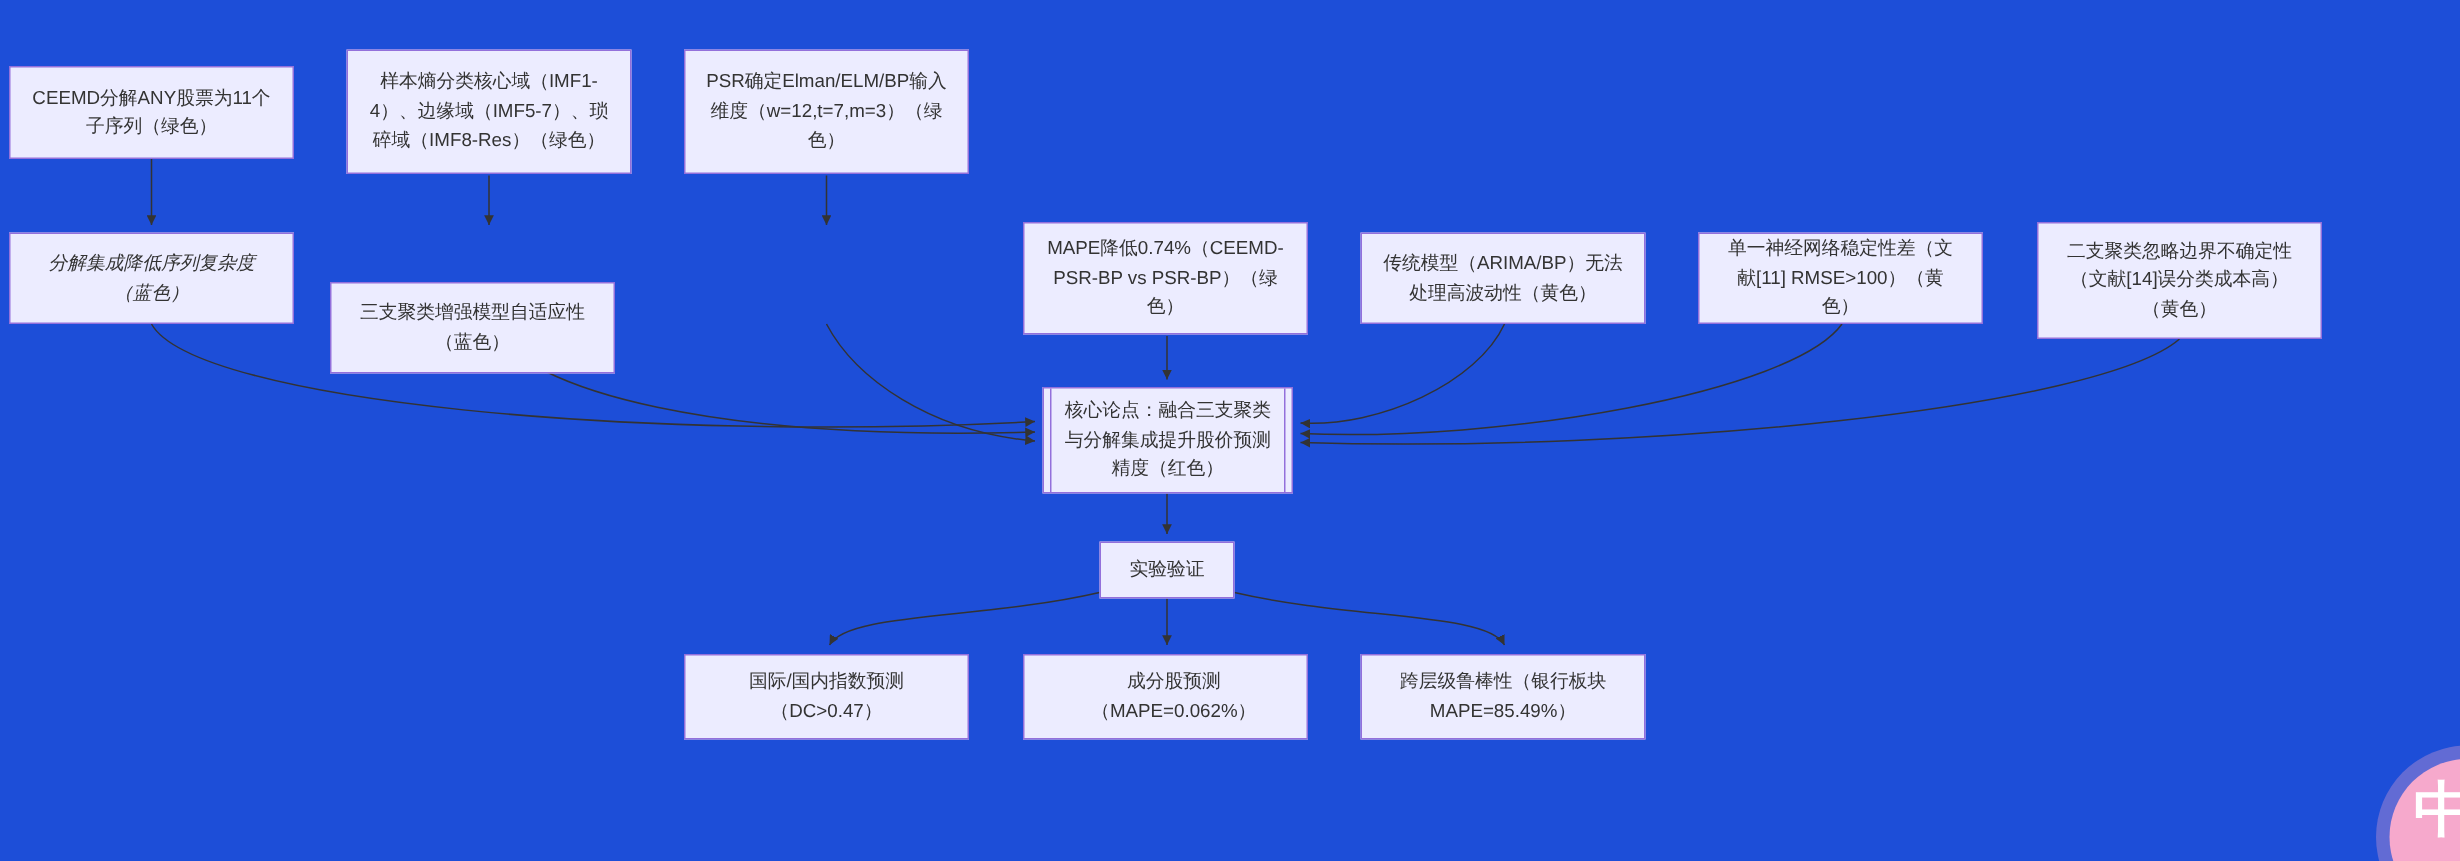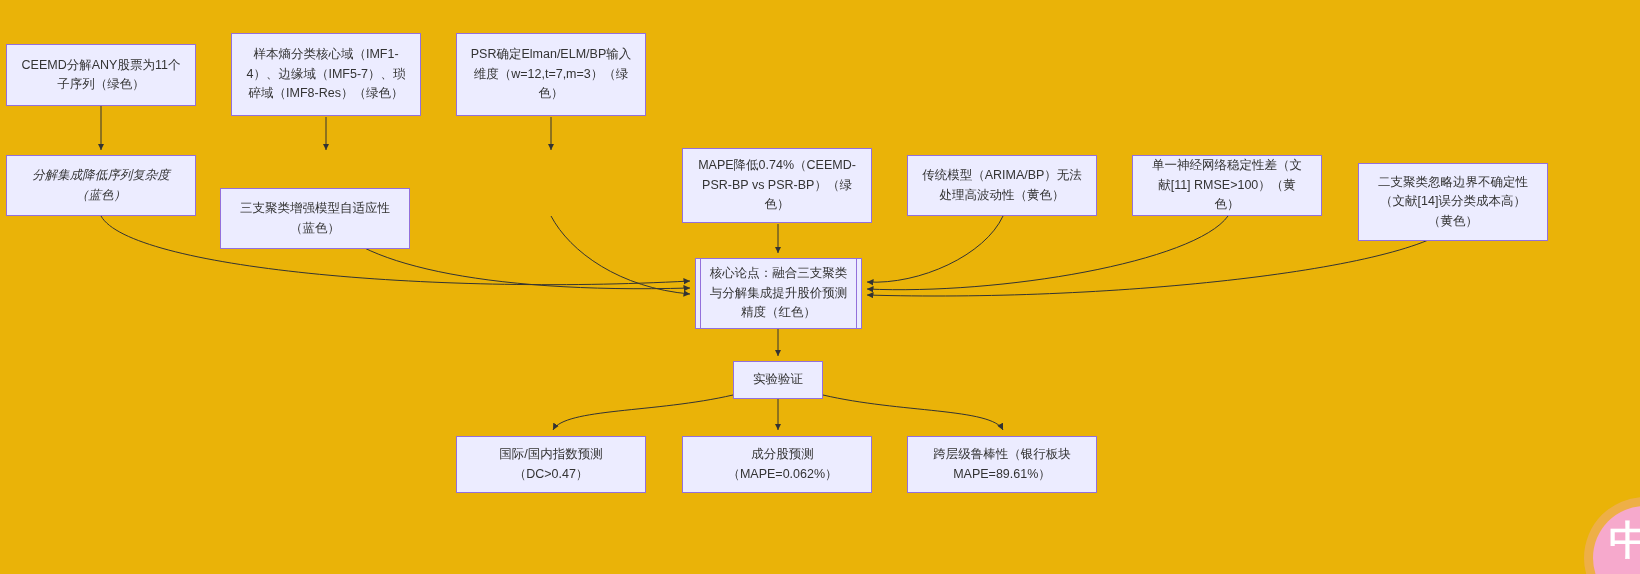--- a/index.html
+++ b/index.html
@@ -1,20 +1,20 @@
 <!DOCTYPE html>
 <html><head>
 <meta charset="utf-8">
 <style>
   html,body{margin:0;padding:0;background:#ffffff;}
   .canvas{
     position:relative;
     width:1640px;height:574px;
     overflow:hidden;
-    background:#eab308;
+    background:#1d4ed8;
     font-family:"Liberation Sans","DejaVu Sans",sans-serif;
   }
   .edges{position:absolute;left:0;top:0;width:1640px;height:574px;}
   .node{
     position:absolute;
     box-sizing:border-box;
     background:#ECECFF;
     border:1px solid #9370DB;
     color:#333333;
     font-size:12.5px;
@@ -27,21 +27,21 @@
   .n-a{left:6px;top:44px;width:190px;height:62px;}
   .n-b{left:231px;top:33px;width:190px;height:83px;}
   .n-c{left:456px;top:33px;width:190px;height:83px;}
   
   .n-d{left:6px;top:155px;width:190px;height:61px;font-style:italic;}
   .n-e{left:220px;top:155px;width:190px;height:61px;margin-top:33px;}
   .n-f{left:456px;top:155px;width:190px;height:61px;}
   .n-g{left:682px;top:148px;width:190px;height:75px;text-align:center;}
   .n-h{left:907px;top:155px;width:190px;height:61px;}
   .n-i{left:1132px;top:155px;width:190px;height:61px;}
-  .n-j{left:1358px;top:148px;width:190px;height:78px;margin-top:15px;}
+  .n-j{left:1358px;top:148px;width:190px;height:78px;}
   
   .n-core{left:695px;top:258px;width:167px;height:71px;padding:4px 10px;}
   .n-core::before,.n-core::after{
     content:"";position:absolute;top:0;bottom:0;width:1px;background:#9370DB;
   }
   .n-core::before{left:4px;}
   .n-core::after{right:4px;}
   
   .n-exp{left:733px;top:361px;width:90px;height:38px;}
   
@@ -127,21 +127,21 @@
     <span>实验验证</span>
   </div>
 
   <div class="node n-k">
     <span>国际/国内指数预测（DC&gt;0.47）</span>
   </div>
   <div class="node n-l">
     <span>成分股预测（MAPE=0.062%）</span>
   </div>
   <div class="node n-m">
-    <span>跨层级鲁棒性（银行板块MAPE=89.61%）</span>
+    <span>跨层级鲁棒性（银行板块MAPE=85.49%）</span>
   </div>
 
   <div class="translate-btn">
     <span class="zh">中</span>
 
   </div>
 
 </div>
 
 </body></html>

